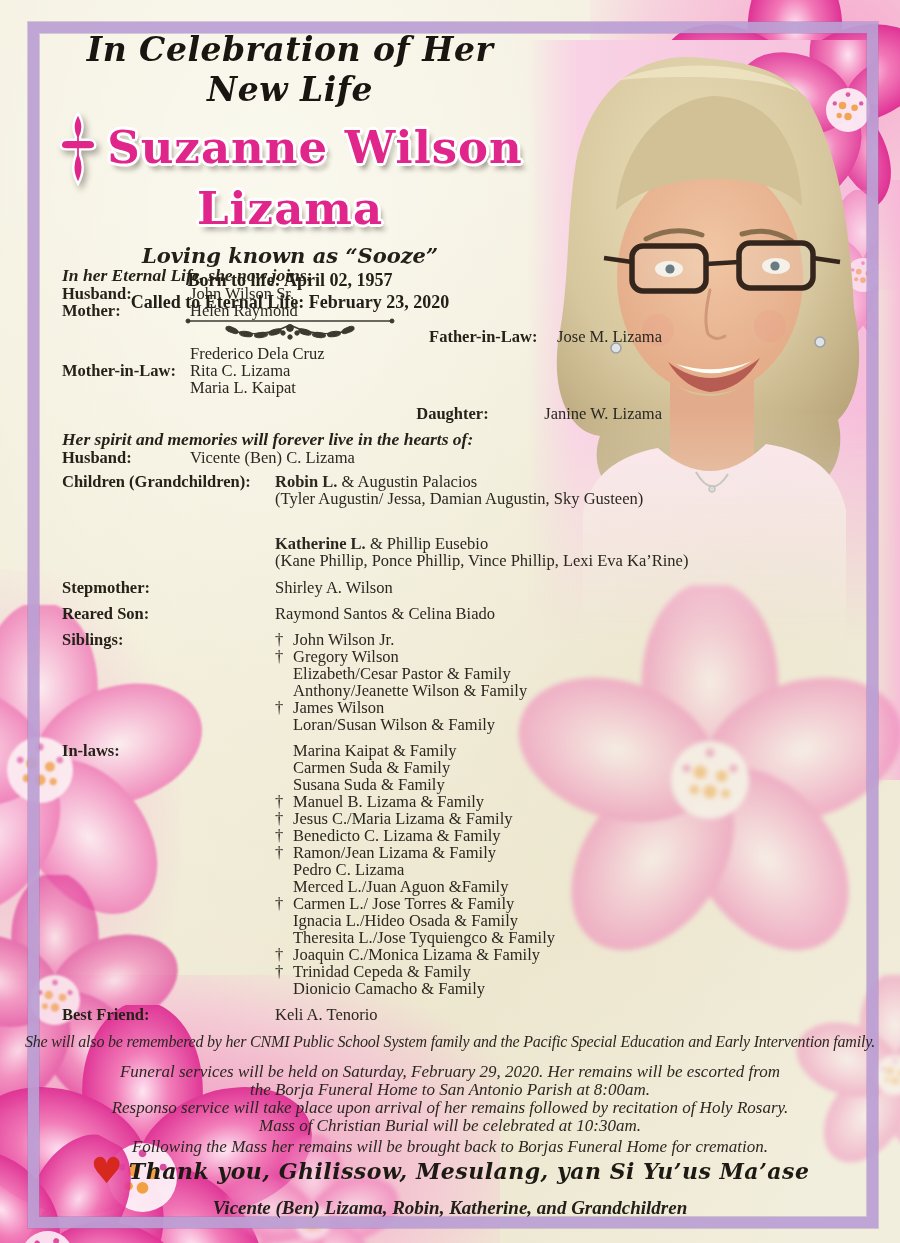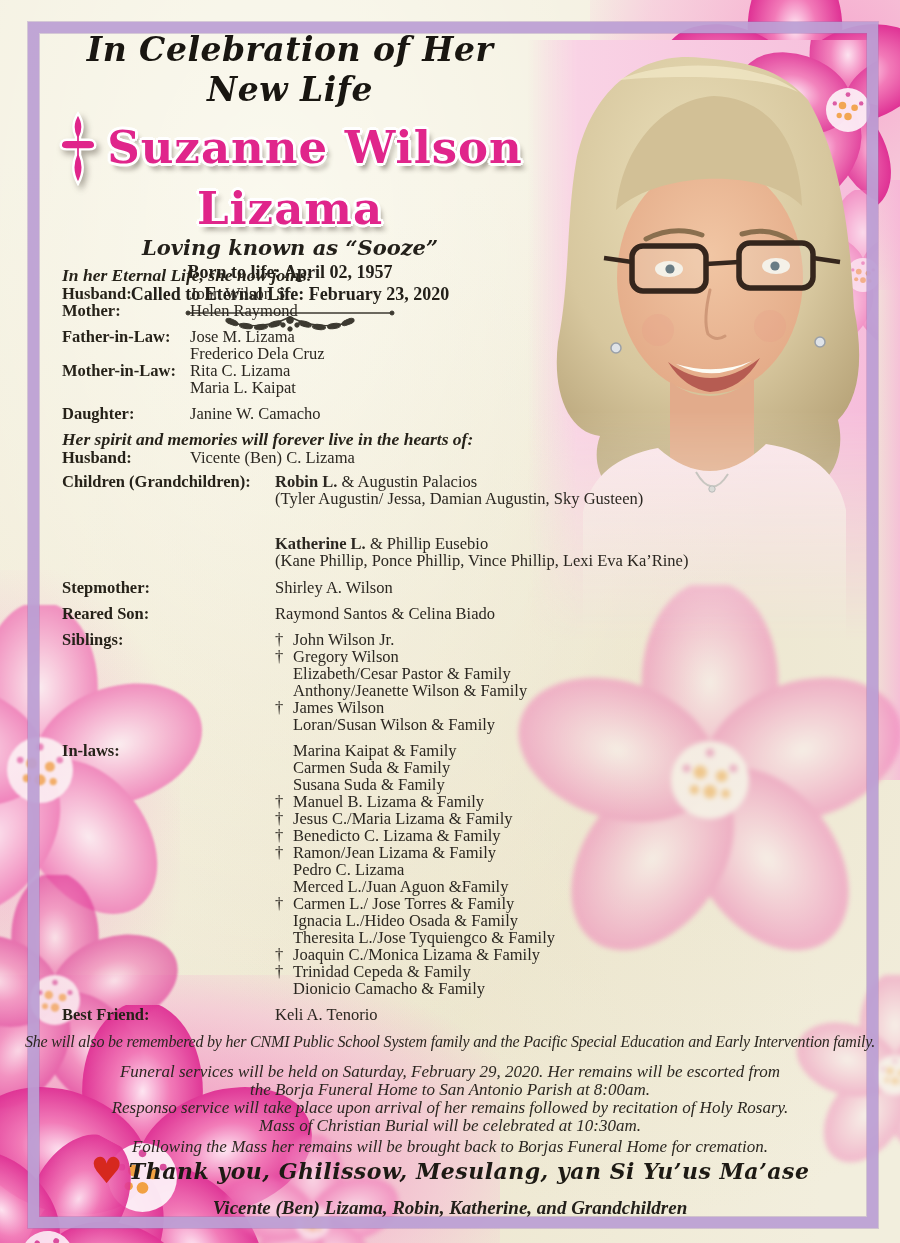--- a/index.html
+++ b/index.html
@@ -31,27 +31,27 @@
   
   .txt{position:absolute;z-index:5;color:#2b2721;}
   .header{left:50px;top:30px;width:480px;text-align:center;}
   .script{font-family:"DejaVu Serif",serif;font-style:italic;font-weight:bold;}
   .celebration{font-size:33px;line-height:40px;color:#191611;letter-spacing:.5px;}
   .name-row{display:flex;align-items:center;justify-content:center;gap:8px;line-height:52px;}
   .big-name{font-family:"DejaVu Serif",serif;font-weight:bold;font-size:45px;color:#e0258b;letter-spacing:1px;
     text-shadow:-2px -2px 0 #fff,2px -2px 0 #fff,-2px 2px 0 #fff,2px 2px 0 #fff,0 -3px 0 #fff,0 3px 0 #fff,-3px 0 0 #fff,3px 0 0 #fff,4px 6px 5px rgba(60,50,40,.45);}
   .name2{line-height:46px;}
   .cross{filter:drop-shadow(3px 4px 3px rgba(60,50,40,.4));}
-  .known{font-size:21px;line-height:27px;margin-top:2px;color:#23201a;}
+  .known{font-size:21px;line-height:27px;margin-top:10px;color:#23201a;}
   .dates{font-weight:bold;font-size:18px;line-height:22px;color:#23201a;}
   .divider{margin-top:3px;}
   .intro{font-weight:bold;font-style:italic;font-size:17.5px;line-height:19px;color:#262219;}
   .joins{left:62px;top:266px;width:600px;}
   .joins .row{display:flex;font-size:16.5px;line-height:17px;}
-  .joins .row:nth-of-type(3),.joins .row:nth-of-type(7){margin-top:9px;}
+  .joins .row:nth-of-type(3),.joins .row:nth-of-type(7){margin-top:9px;justify-content:flex-end;}
   .lbl{font-weight:bold;color:#262219;flex:none;}
   .lbl-s{width:128px;}
   .lbl-w{width:213px;}
   .hearts{left:62px;top:430px;width:720px;}
   .hearts .row{display:flex;font-size:16.5px;line-height:17px;}
   .gap7{margin-top:7px;} .gap9{margin-top:9px;} .gap10{margin-top:10px;}
   .child-group + .child-group{margin-top:28px;}
   .bold{font-weight:bold;}
   .dlist .drow{display:flex;line-height:17px;}
   .dagger{display:inline-block;width:18px;flex:none;}
@@ -294,21 +294,21 @@
           <span>Rita C. Lizama</span>
         </div>
 
         <div class="row">
           <span class="lbl lbl-s"></span>
           <span>Maria L. Kaipat</span>
         </div>
 
         <div class="row">
           <span class="lbl lbl-s">Daughter:</span>
-          <span>Janine W. Camacho</span>
+          <span>Janine W. Lizama</span>
         </div>
       </div>
   </div>
 
   <div class="txt hearts">
     <div class="intro">Her spirit and memories will forever live in the hearts of:</div>
 
     <div class="row">
       <span class="lbl lbl-s">Husband:</span>
       <span>Vicente (Ben) C. Lizama</span>

